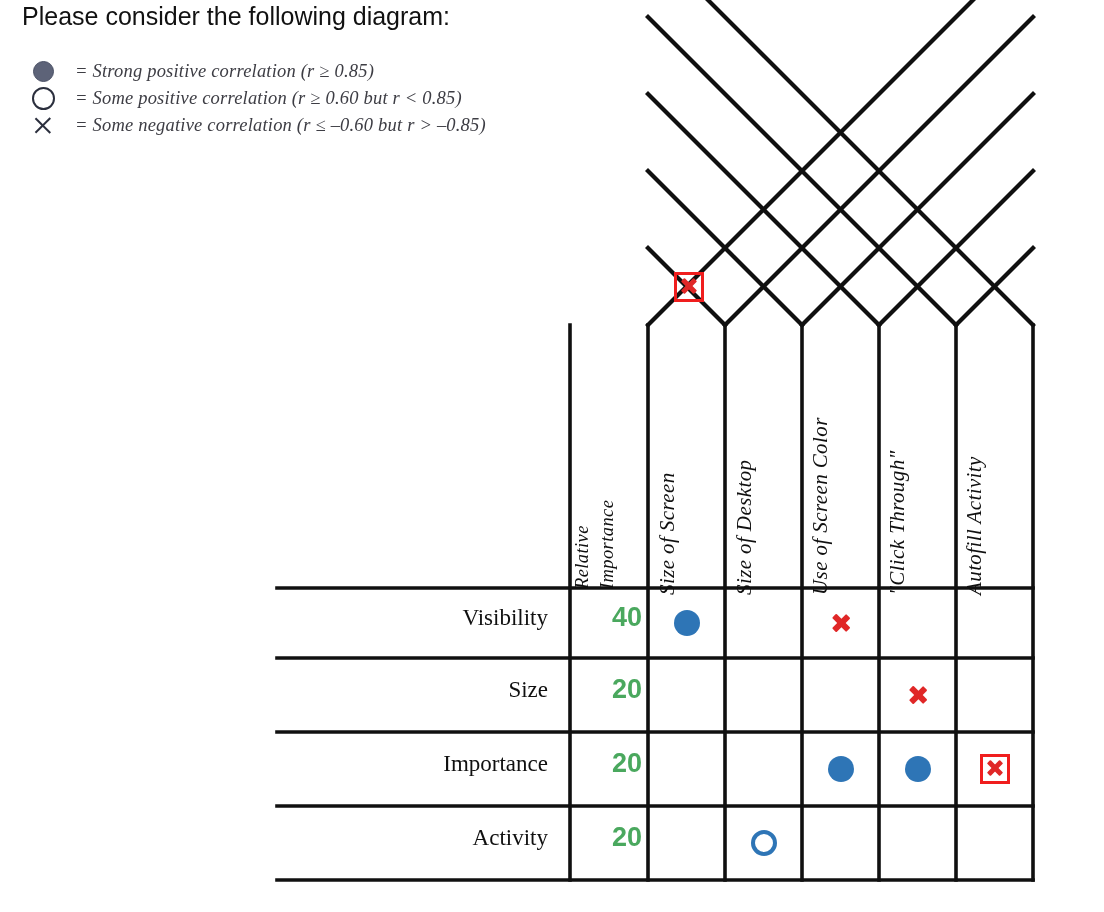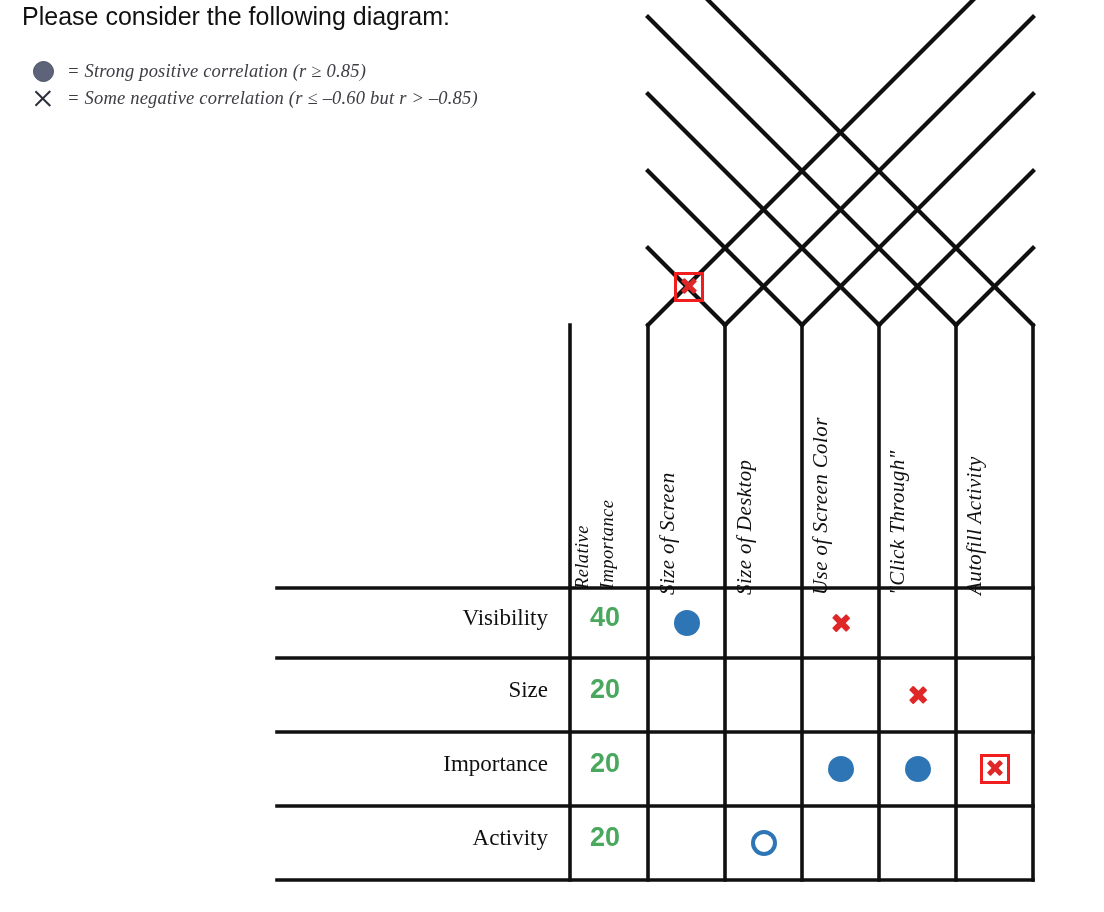--- a/index.html
+++ b/index.html
@@ -30,21 +30,21 @@
   }
   .legend-sym{
     width:26px;height:26px;position:relative;
     display:flex;align-items:center;justify-content:center;
     flex:0 0 26px;
   }
   .legend-txt{
     font-family:"Liberation Serif",serif;
     font-size:18.5px;font-style:italic;color:#3d3d44;
     white-space:nowrap;letter-spacing:.2px;
-    margin-left:11px;
+    margin-left:19px;
   }
 
   
   .g-filled-circle{
     width:19px;height:19px;border-radius:50%;
     background:#5d6378;border:1.5px solid #4a5065;
   }
   .g-open-circle{
     width:19px;height:19px;border-radius:50%;
     background:transparent;border:2.4px solid #2b2f3d;
@@ -95,23 +95,22 @@
     color:#101010;
     text-align:right;
     white-space:nowrap;
   }
   .rowweight{
     position:absolute;
     font-family:"Liberation Sans",sans-serif;
     font-weight:bold;
     font-size:27px;
     color:#4aa85e;
-    text-align:left;
+    text-align:right;
     width:72px;
-    margin-left:20px;
   }
 
   
   .cellsym{position:absolute;display:flex;align-items:center;justify-content:center;}
   .s-filled{
     width:26px;height:26px;border-radius:50%;background:#2e75b6;
   }
   .s-open{
     width:26px;height:26px;border-radius:50%;
     background:transparent;border:4px solid #2e75b6;box-sizing:border-box;
@@ -142,20 +141,26 @@
 <div id="root">
 
   <div class="prompt">Please consider the following diagram:</div>
 
   <div class="legend">
     <div class="legend-row">
       <span class="legend-sym">
           <span class="g-filled-circle"></span>
         </span>
       <span class="legend-txt">= Strong positive correlation (r ≥ 0.85)</span>
+    </div>
+    <div class="legend-row">
+      <span class="legend-sym">
+          <span class="g-open-circle"></span>
+        </span>
+      <span class="legend-txt">= Some positive correlation (r ≥ 0.60 but r &lt; 0.85)</span>
     </div>
     <div class="legend-row">
       <span class="legend-sym">
           <span class="g-plain-x"></span>
         </span>
       <span class="legend-txt">= Some negative correlation (r ≤ –0.60 but r &gt; –0.85)</span>
     </div>
   </div>
 
   <svg id="diagram" viewBox="0 0 1104 912">

